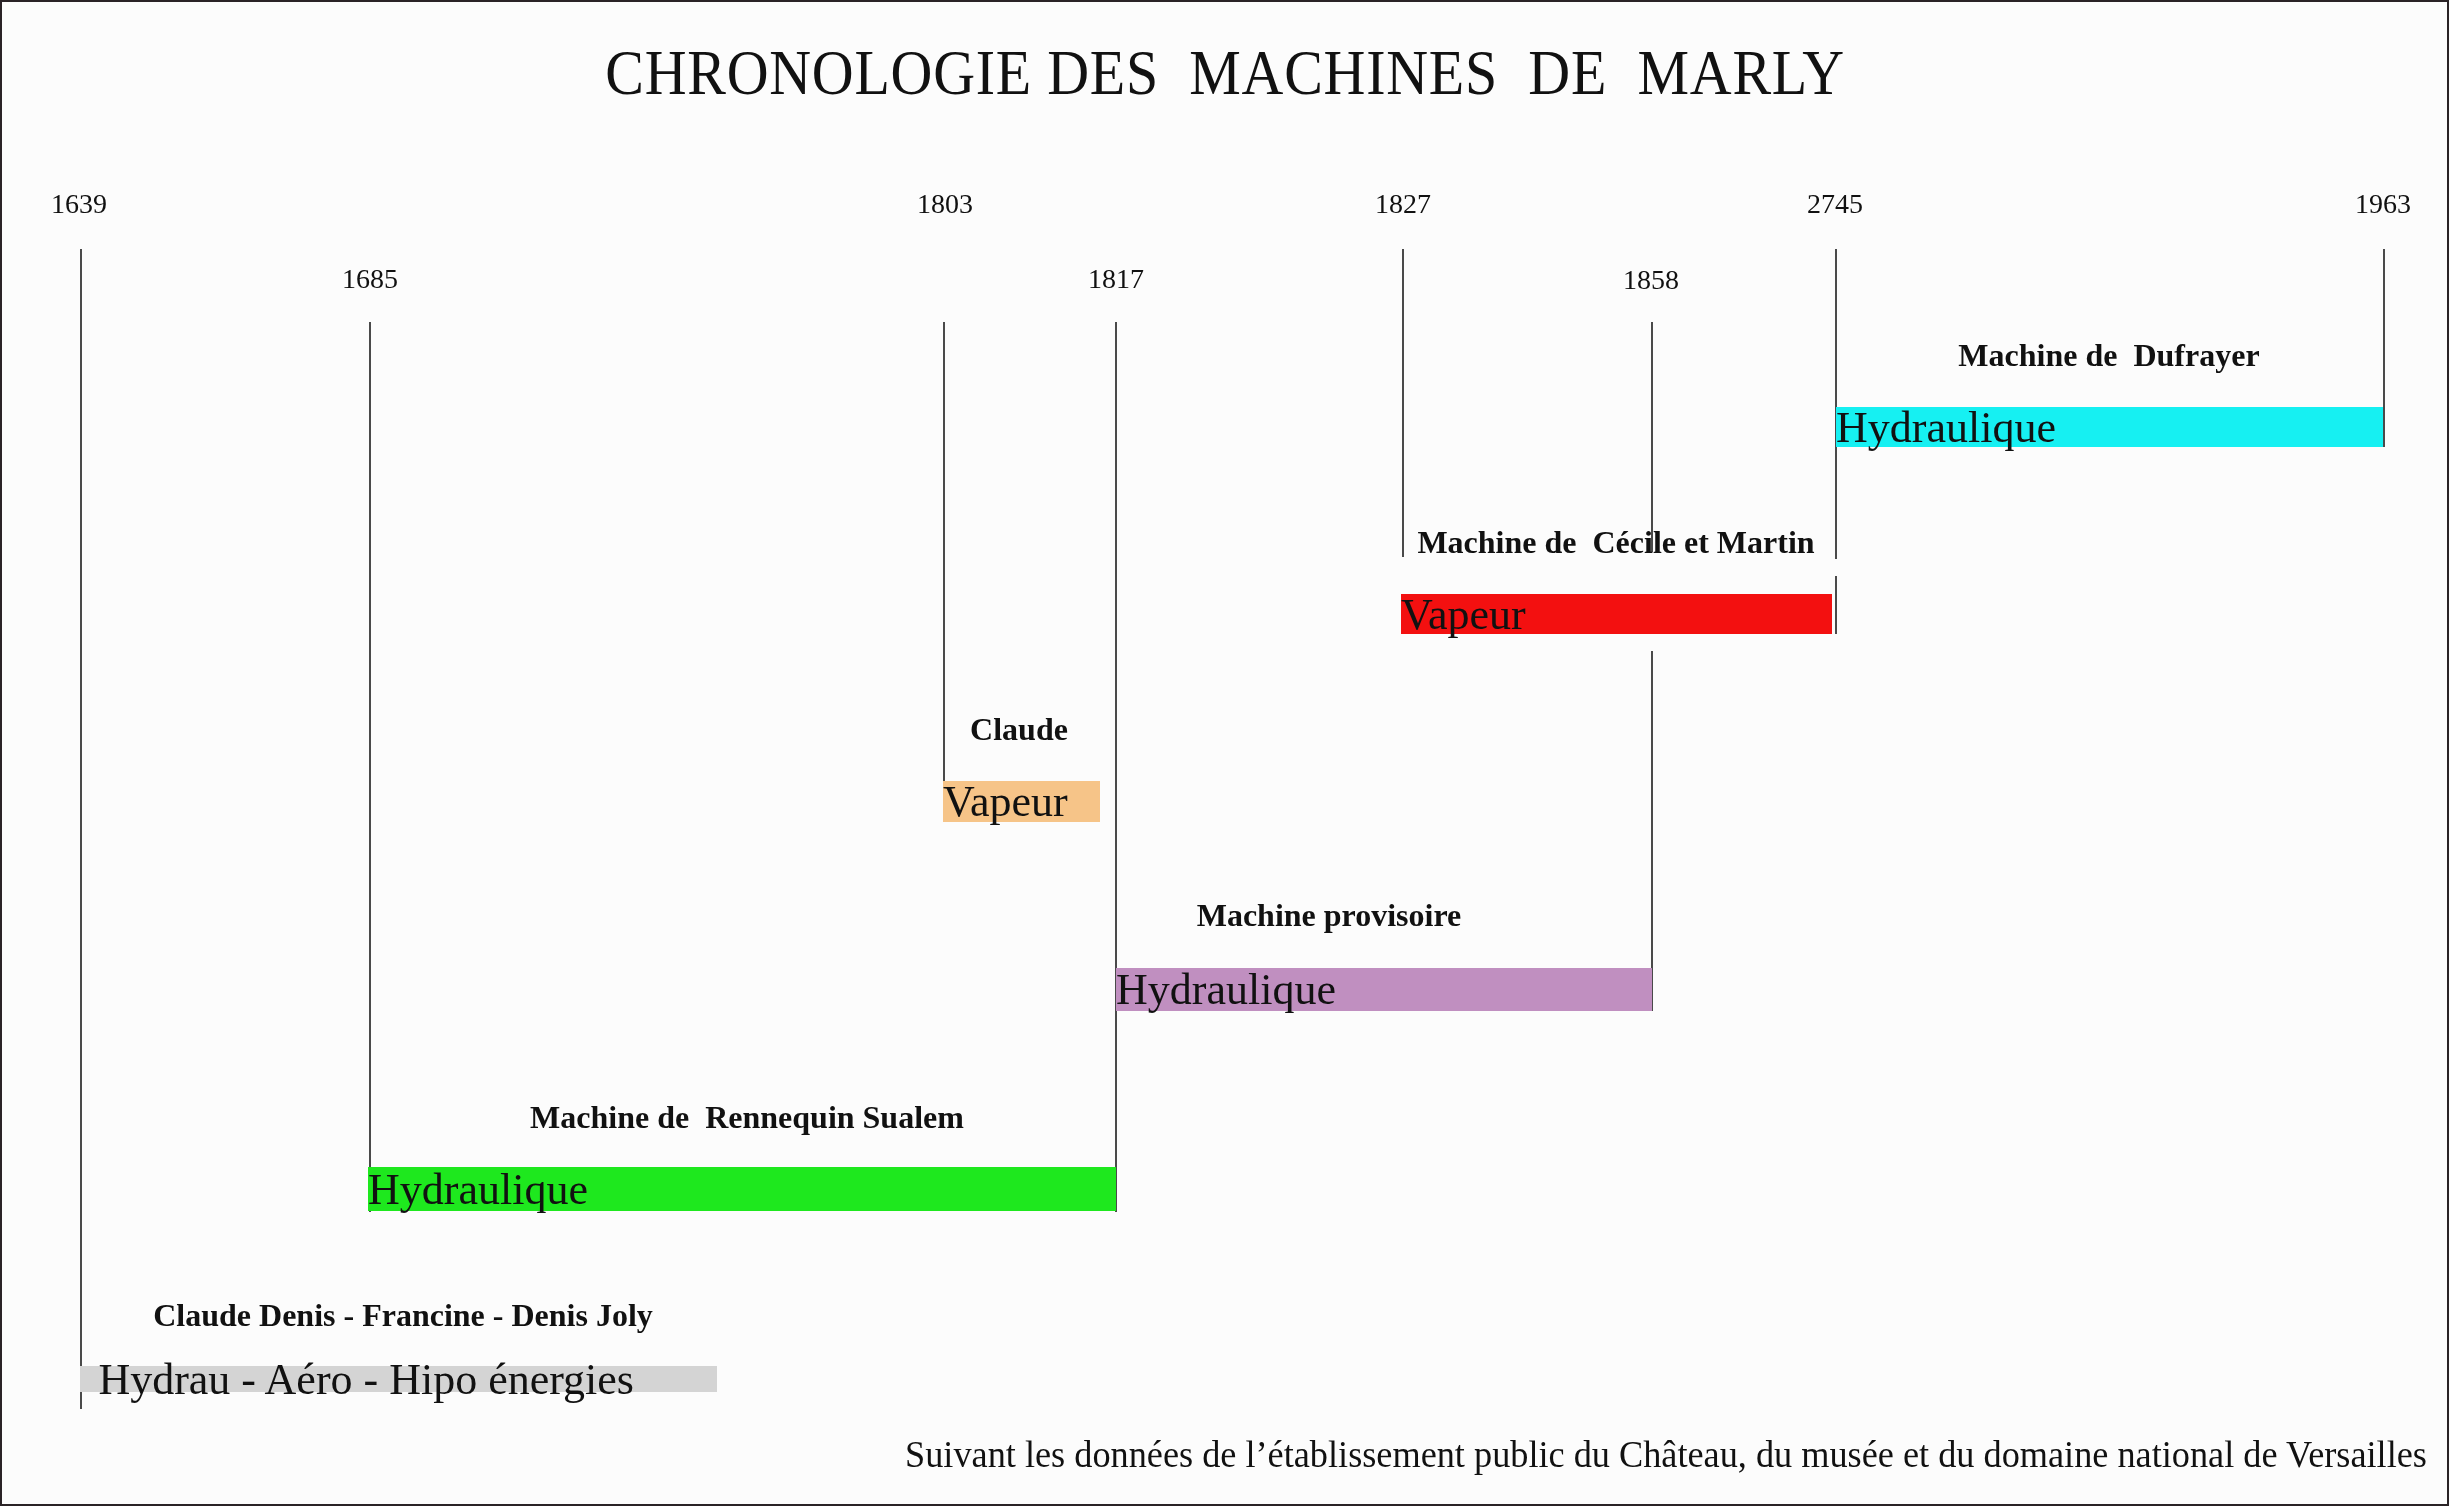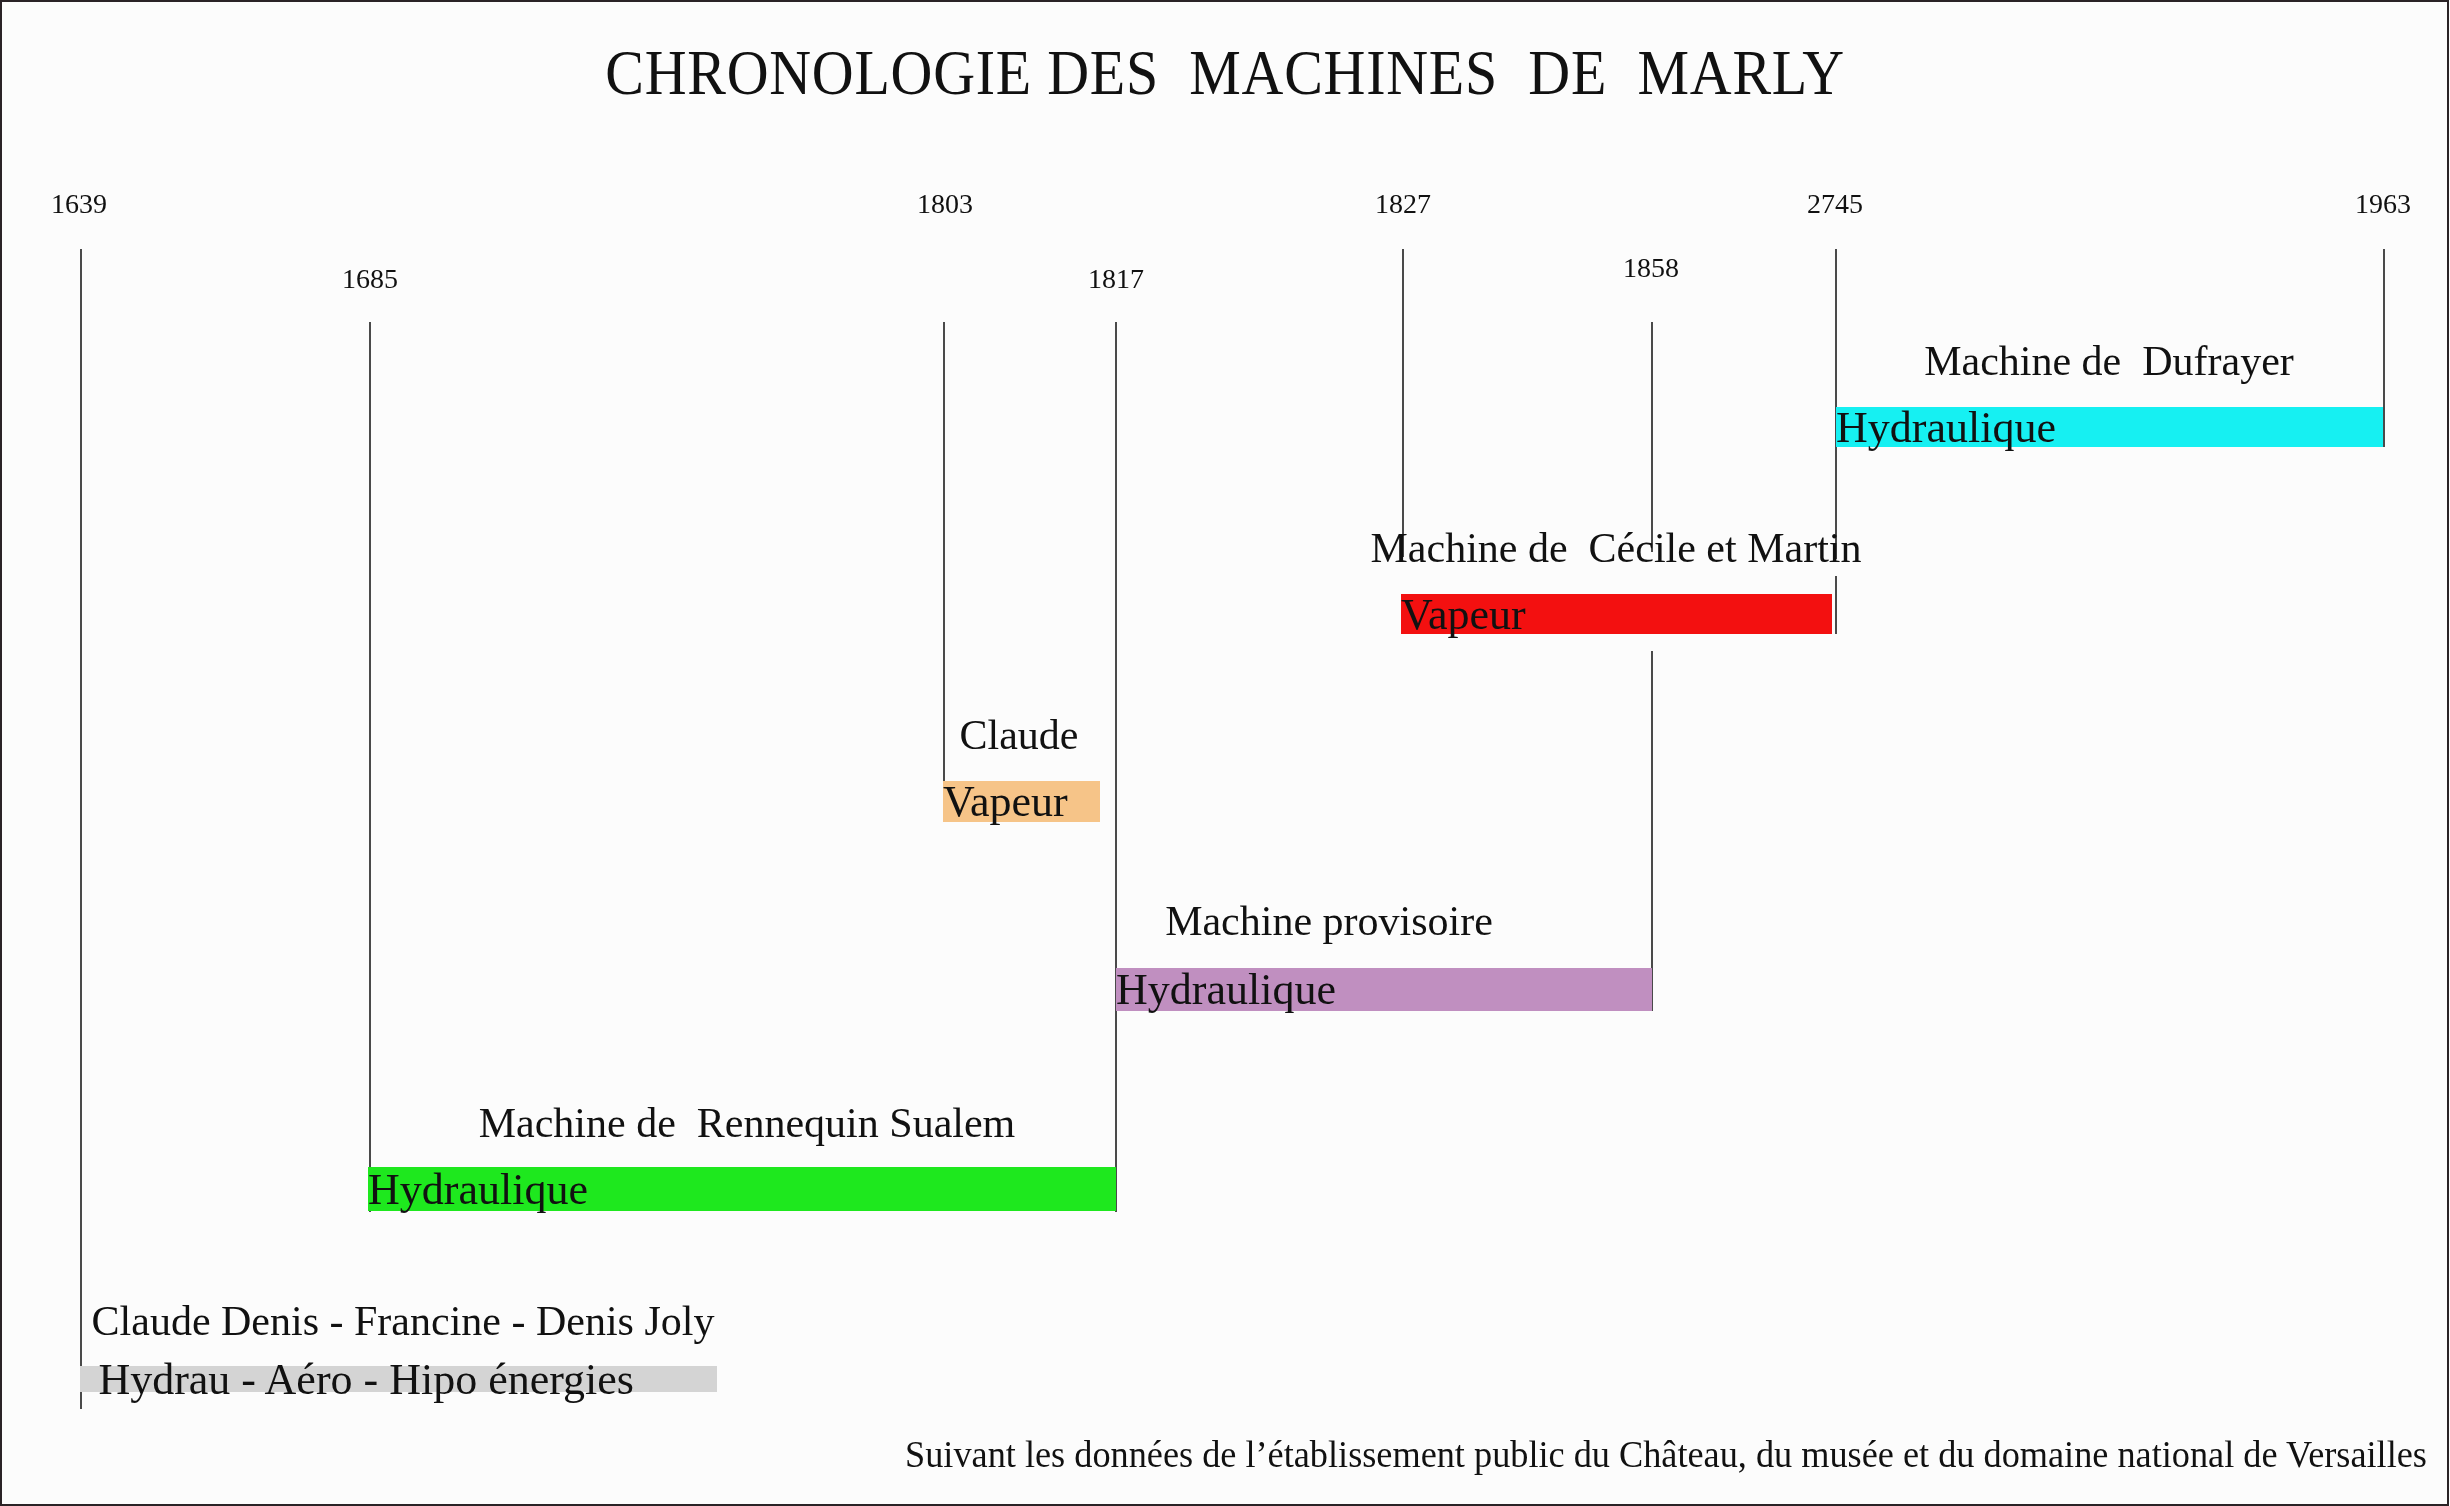--- a/index.html
+++ b/index.html
@@ -18,22 +18,22 @@
     position: absolute; left: 0; top: 37px; width: 2450px; text-align: center;
     font-size: 63px; letter-spacing: 0.8px; transform: scaleX(0.92);
     white-space: pre;
   }
   .year {
     position: absolute; font-size: 28px; transform: translateX(-50%);
     white-space: nowrap;
   }
   .vline { position: absolute; width: 2.3px; background: #4a4a4a; }
   .label {
-    position: absolute; font-size: 42px; text-align: center;
-    transform: translateX(-50%); white-space: pre;
+    position: absolute; font-size: 32px; text-align: center;
+    transform: translateX(-50%); white-space: pre; font-weight: bold;
   }
   .bar {
     position: absolute; display: flex; align-items: center; justify-content: flex-start;
     font-size: 44px; color: #111; white-space: nowrap; overflow: visible;
   }
   .source {
     position: absolute; right: 23px; top: 1433px; font-size: 37px; white-space: nowrap;
     transform: scaleX(0.98); transform-origin: right center;
   }
 </style>
@@ -42,21 +42,21 @@
 
 <div class="frame"></div>
 
 <div class="title">CHRONOLOGIE DES  MACHINES  DE  MARLY</div>
 
 <div class="year" style="left:79px; top:188px;">1639</div>
 <div class="year" style="left:370px; top:263px;">1685</div>
 <div class="year" style="left:945px; top:188px;">1803</div>
 <div class="year" style="left:1116px; top:263px;">1817</div>
 <div class="year" style="left:1403px; top:188px;">1827</div>
-<div class="year" style="left:1651px; top:252px;">1858</div>
+<div class="year" style="left:1651px; top:264px;">1858</div>
 <div class="year" style="left:1835px; top:188px;">2745</div>
 <div class="year" style="left:2383px; top:188px;">1963</div>
 
 <div class="vline" style="left:80px; top:249px; height:1160px;"></div>
 <div class="vline" style="left:369px; top:322px; height:890px;"></div>
 <div class="vline" style="left:943px; top:322px; height:499px;"></div>
 <div class="vline" style="left:1115px; top:322px; height:890px;"></div>
 <div class="vline" style="left:1402px; top:249px; height:308px;"></div>
 <div class="vline" style="left:1651px; top:322px; height:230px;"></div>
 <div class="vline" style="left:1651px; top:651px; height:360px;"></div>

